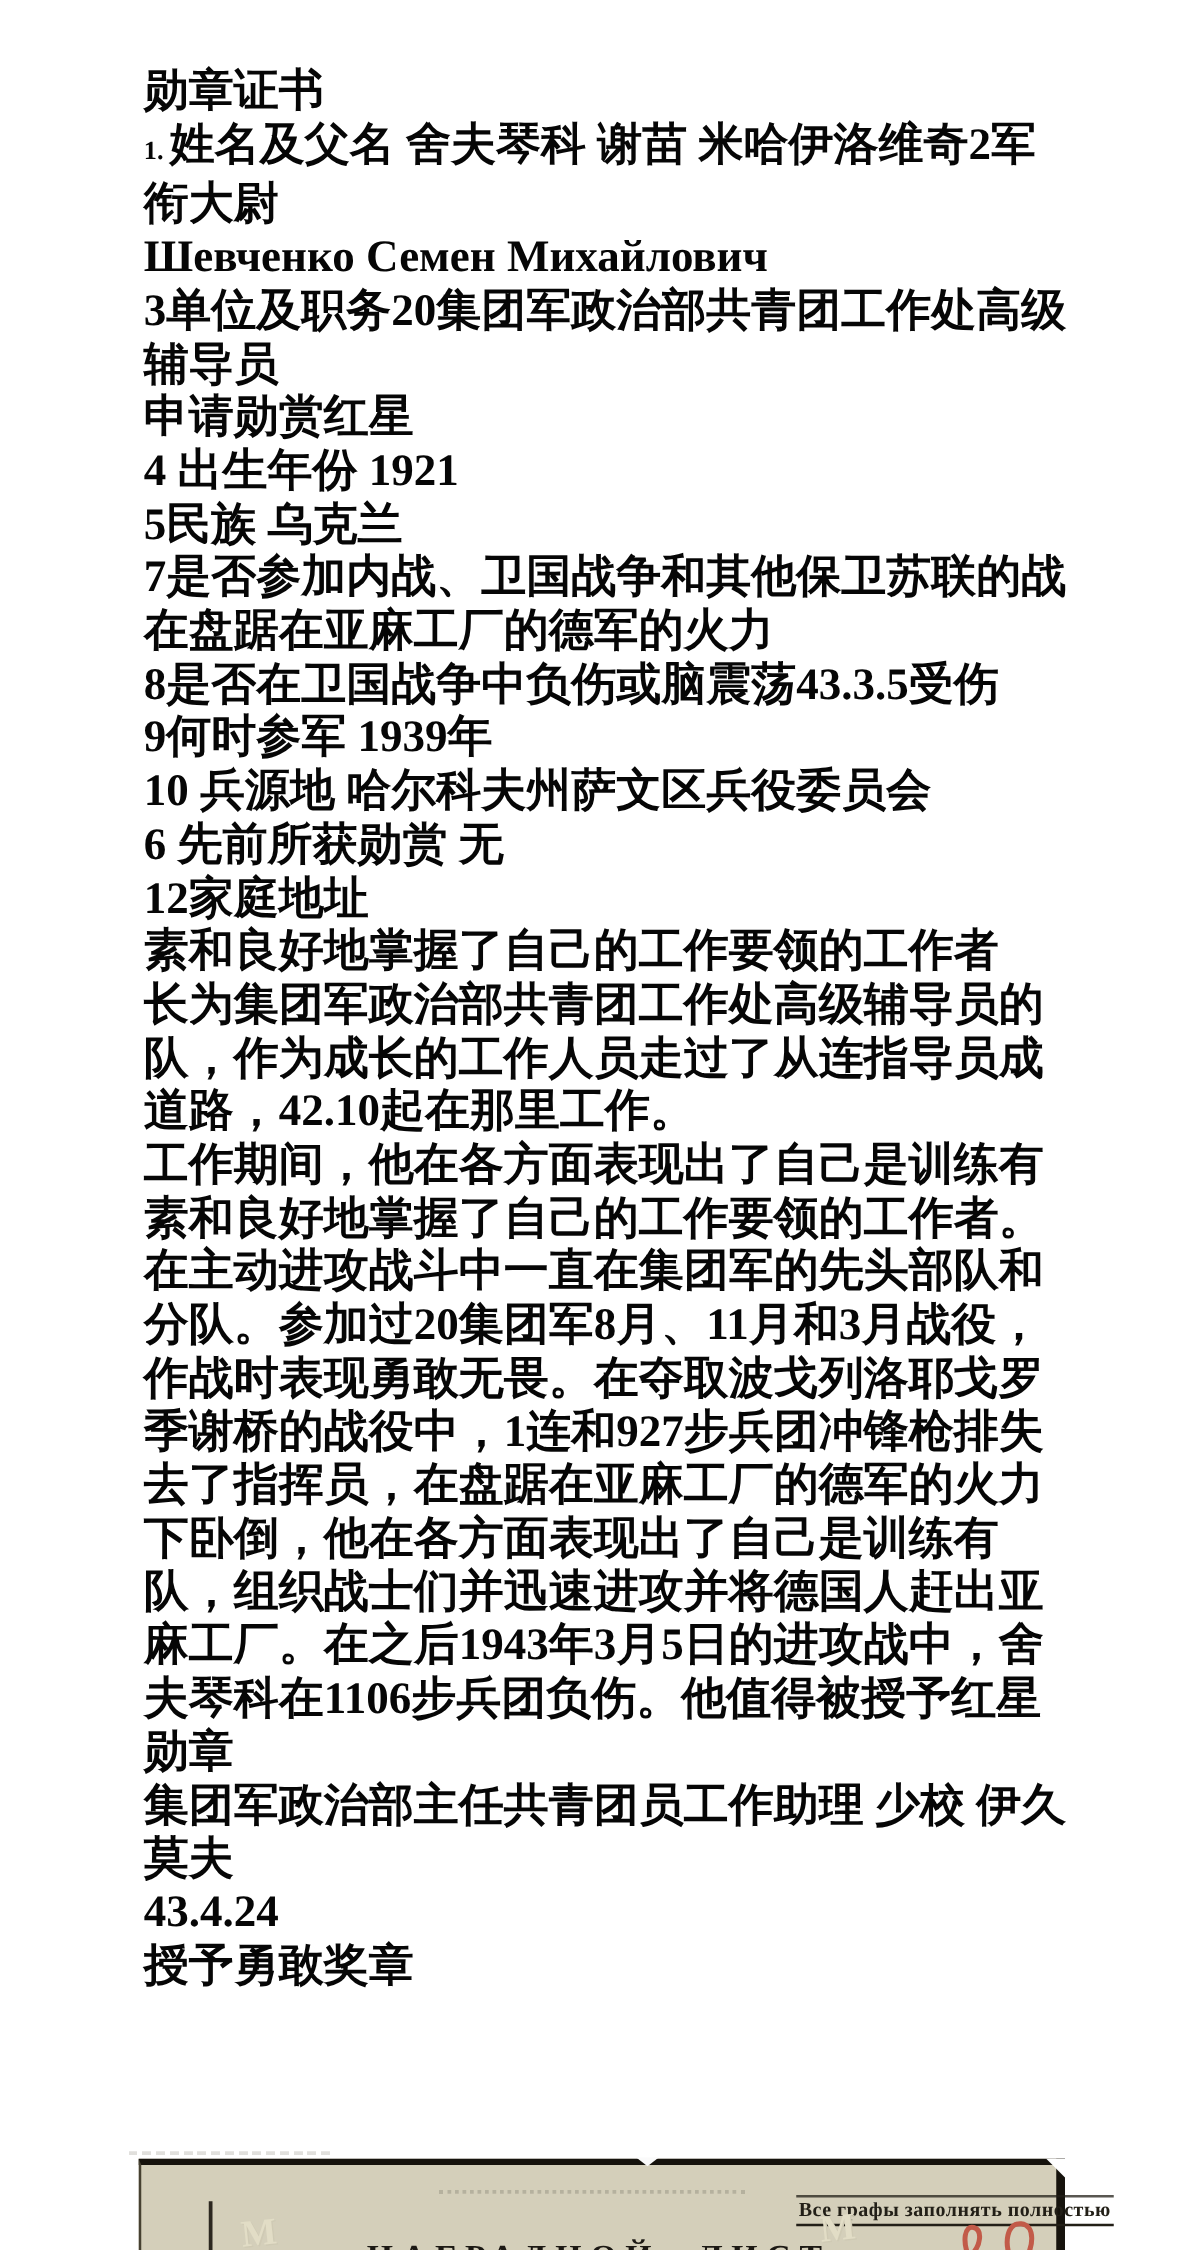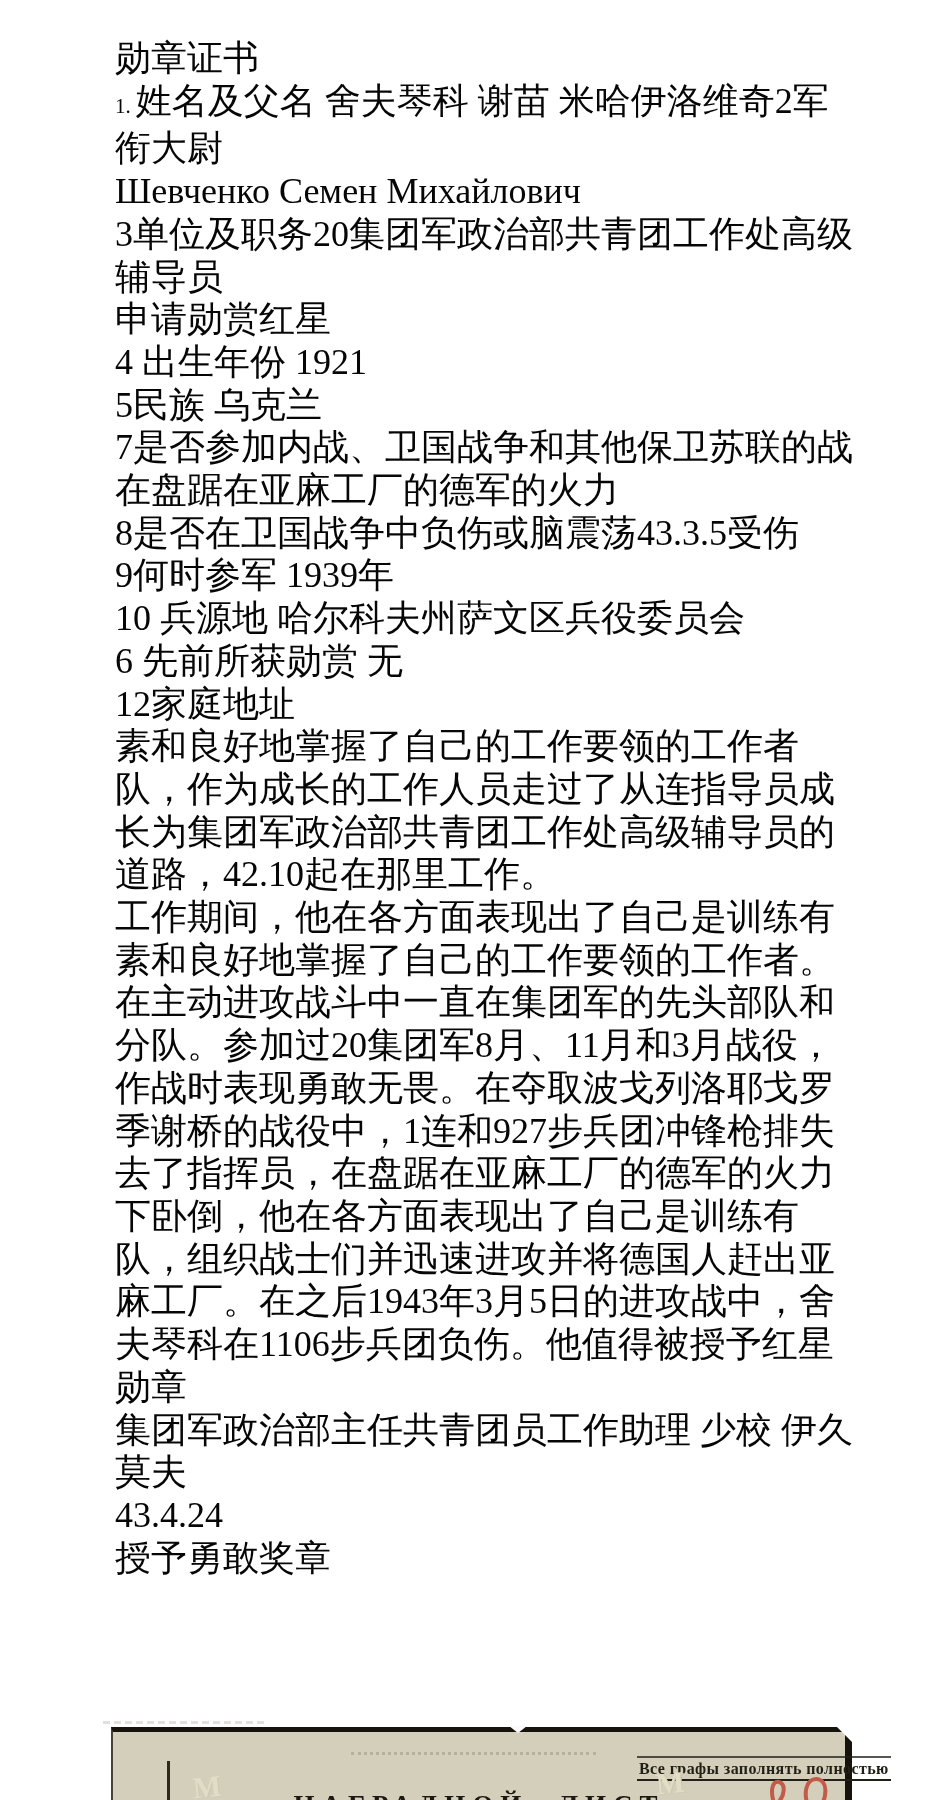--- a/index.html
+++ b/index.html
@@ -8,26 +8,26 @@
     overflow: hidden;
     background: #ffffff;
     font-family: "Liberation Serif", "DejaVu Serif", serif;
     position: relative;
   }
   .page { position: absolute; inset: 0; }
 
   
   .text-block {
     position: absolute;
-    left: 115px; top: 37px;
+    left: 115px; top: 51px;
     width: 730px;
     color: #060606;
     font-size: 36px;
     line-height: 42.7px;
-    font-weight: 400;
+    font-weight: 700;
   }
   .line { white-space: nowrap; }
   .num-prefix {
     font-size: 21px;
     margin-right: 5px;
     letter-spacing: 0;
   }
 
   
   .scan {
@@ -134,22 +134,22 @@
       <div class="line">4 出生年份 1921</div>
       <div class="line">5民族 乌克兰</div>
       <div class="line">7是否参加内战、卫国战争和其他保卫苏联的战</div>
       <div class="line">在盘踞在亚麻工厂的德军的火力</div>
       <div class="line">8是否在卫国战争中负伤或脑震荡43.3.5受伤</div>
       <div class="line">9何时参军 1939年</div>
       <div class="line">10 兵源地 哈尔科夫州萨文区兵役委员会</div>
       <div class="line">6 先前所获勋赏 无</div>
       <div class="line">12家庭地址</div>
       <div class="line">素和良好地掌握了自己的工作要领的工作者</div>
+      <div class="line">长为集团军政治部共青团工作处高级辅导员的</div>
       <div class="line">队，作为成长的工作人员走过了从连指导员成</div>
-      <div class="line">长为集团军政治部共青团工作处高级辅导员的</div>
       <div class="line">道路，42.10起在那里工作。</div>
       <div class="line">工作期间，他在各方面表现出了自己是训练有</div>
       <div class="line">素和良好地掌握了自己的工作要领的工作者。</div>
       <div class="line">在主动进攻战斗中一直在集团军的先头部队和</div>
       <div class="line">分队。参加过20集团军8月、11月和3月战役，</div>
       <div class="line">作战时表现勇敢无畏。在夺取波戈列洛耶戈罗</div>
       <div class="line">季谢桥的战役中，1连和927步兵团冲锋枪排失</div>
       <div class="line">去了指挥员，在盘踞在亚麻工厂的德军的火力</div>
       <div class="line">下卧倒，他在各方面表现出了自己是训练有</div>
       <div class="line">队，组织战士们并迅速进攻并将德国人赶出亚</div>

